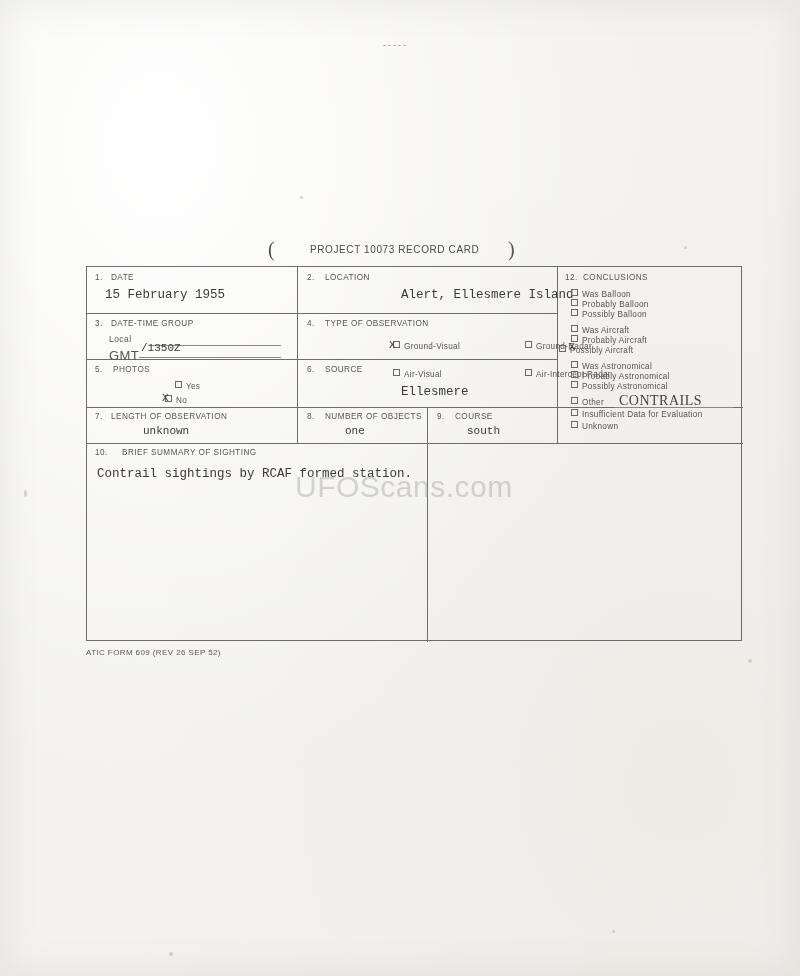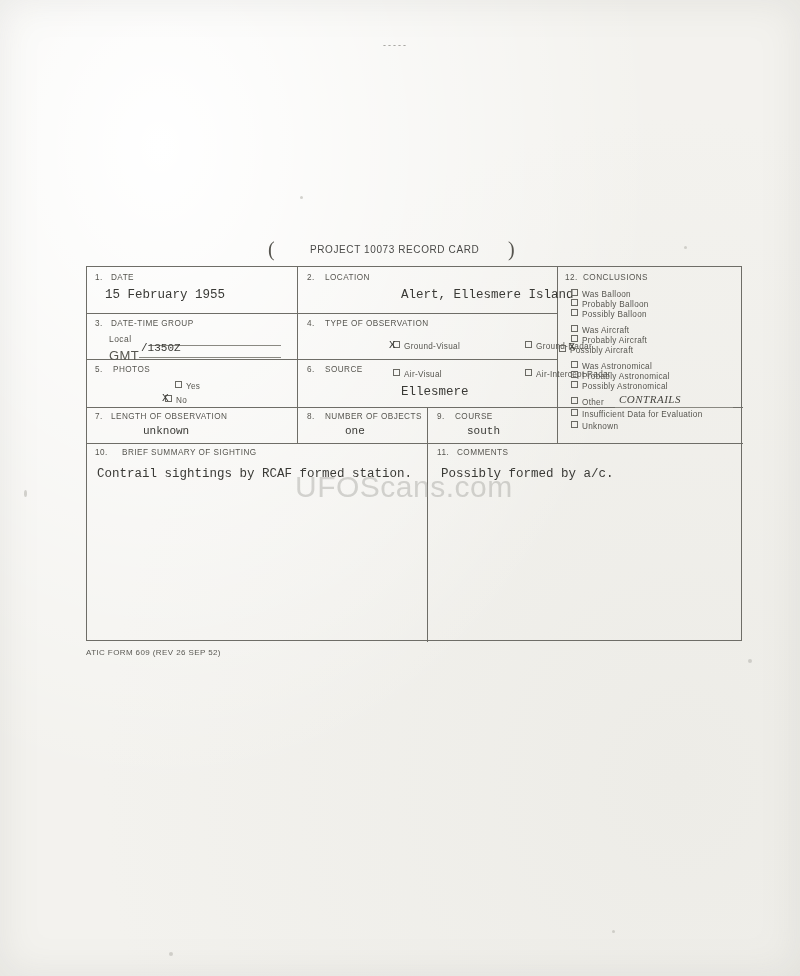--- a/index.html
+++ b/index.html
@@ -117,22 +117,21 @@
     background: #8a8982;
   }
   .xmark {
     position: absolute;
     font-family: "Liberation Mono", monospace;
     font-size: 11px;
     color: #3a3a36;
   }
   .hand {
     font-family: "Liberation Serif", serif;
-    font-style: italic;
-    font-size: 11px;
+    font-size: 14px;
     color: #44433e;
     letter-spacing: .5px;
   }
 
   #footer-note {
     position: absolute;
     left: 86px;
     top: 648px;
     font-size: 8px;
     letter-spacing: 0.4px;
@@ -271,25 +270,20 @@
       <span class="lbl" style="position:absolute; left:28px; top:5px;">COURSE</span>
       <span class="typed sm" style="position:absolute; left:40px; top:18px;">south</span>
     </div>
 
     <div class="cell" style="left:0; top:176px; width:340px; height:199px;">
       <span class="lbl" style="position:absolute; left:8px; top:5px;">10.</span>
       <span class="lbl" style="position:absolute; left:28px; top:5px;margin-left:7px;">BRIEF SUMMARY OF SIGHTING</span>
       <div class="typed" style="position:absolute; left:10px; top:22px; width:318px; white-space:normal; line-height:19px;">Contrail sightings by RCAF formed station.</div>
     </div>
 
-    <div class="cell" style="left:340px; top:176px; width:316px; height:199px;">
-      <span class="lbl" style="position:absolute; left:10px; top:5px;">11.</span>
-      <span class="lbl" style="position:absolute; left:30px; top:5px;">COMMENTS</span>
-      <div class="typed" style="position:absolute; left:14px; top:22px; width:290px; white-space:normal; line-height:19px;">Possibly formed by a/c.</div>
-    </div>
 
     <div class="cell" style="left:470px; top:0; width:186px; height:176px;">
       <span class="lbl" style="position:absolute; left:8px; top:6px;">12.</span>
       <span class="lbl" style="position:absolute; left:26px; top:6px;">CONCLUSIONS</span>
 
       <span class="opt" style="position:absolute; left:14px; top:22px;">
         <span class="box"></span><span>Was Balloon</span>
       </span>
       <span class="opt" style="position:absolute; left:14px; top:32px;">
         <span class="box"></span><span>Probably Balloon</span>

